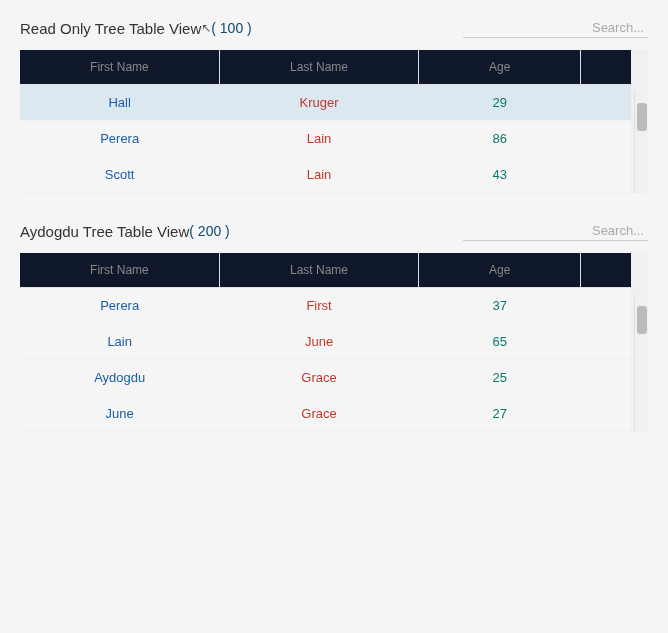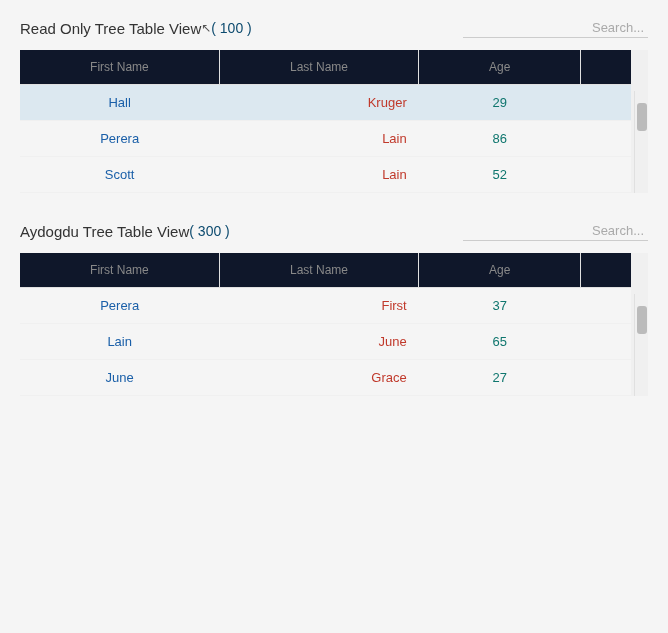--- a/index.html
+++ b/index.html
@@ -93,21 +93,20 @@
       text-align: center;
       font-size: 13px;
     }
 
     .tree-table tbody td.first-name {
       color: #1a5fa8;
     }
 
     .tree-table tbody td.last-name {
       color: #c0392b;
-      text-align: right;
     }
 
     .tree-table tbody td.age {
       color: #0f766e;
     }
 
     .tree-table tbody td.actions {
       width: 40px;
     }
 
@@ -171,37 +170,37 @@
           <tr>
             <td class="first-name">Perera</td>
             <td class="last-name">Lain</td>
             <td class="age">86</td>
             <td class="actions"></td>
             <td style="width: 14px; padding: 0px; background: rgb(240, 240, 240);"></td>
           </tr>
           <tr>
             <td class="first-name">Scott</td>
             <td class="last-name">Lain</td>
-            <td class="age">52</td>
+            <td class="age">43</td>
             <td class="actions"></td>
             <td style="width: 14px; padding: 0px; background: rgb(240, 240, 240);"></td>
           </tr>
         </tbody>
     </table>
     <div class="scrollbar-overlay" style="top:41px; height: calc(100% - 41px);">
       <div class="scrollbar-thumb"></div>
     </div>
   </div>
 </div>
 
 <div class="section">
   <div class="section-header">
     <div class="section-title">
       <span>Aydogdu Tree Table View</span>
-      <span class="section-count">( 300 )</span>
+      <span class="section-count">( 200 )</span>
     </div>
     <input type="text" class="search-input" placeholder="Search..." style="">
   </div>
 
   <div class="table-container">
     <table class="tree-table">
       <thead>
         <tr>
           <th style="width:160px;">First Name</th>
           <th style="width:160px;">Last Name</th>
@@ -219,20 +218,27 @@
             <td style="width: 14px; padding: 0px; background: rgb(240, 240, 240);"></td>
           </tr>
           <tr>
             <td class="first-name">Lain</td>
             <td class="last-name">June</td>
             <td class="age">65</td>
             <td class="actions"></td>
             <td style="width: 14px; padding: 0px; background: rgb(240, 240, 240);"></td>
           </tr>
           <tr>
+            <td class="first-name">Aydogdu</td>
+            <td class="last-name">Grace</td>
+            <td class="age">25</td>
+            <td class="actions"></td>
+            <td style="width: 14px; padding: 0px; background: rgb(240, 240, 240);"></td>
+          </tr>
+          <tr>
             <td class="first-name">June</td>
             <td class="last-name">Grace</td>
             <td class="age">27</td>
             <td class="actions"></td>
             <td style="width: 14px; padding: 0px; background: rgb(240, 240, 240);"></td>
           </tr>
         </tbody>
     </table>
     <div class="scrollbar-overlay" style="top:41px; height: calc(100% - 41px);">
       <div class="scrollbar-thumb"></div>

